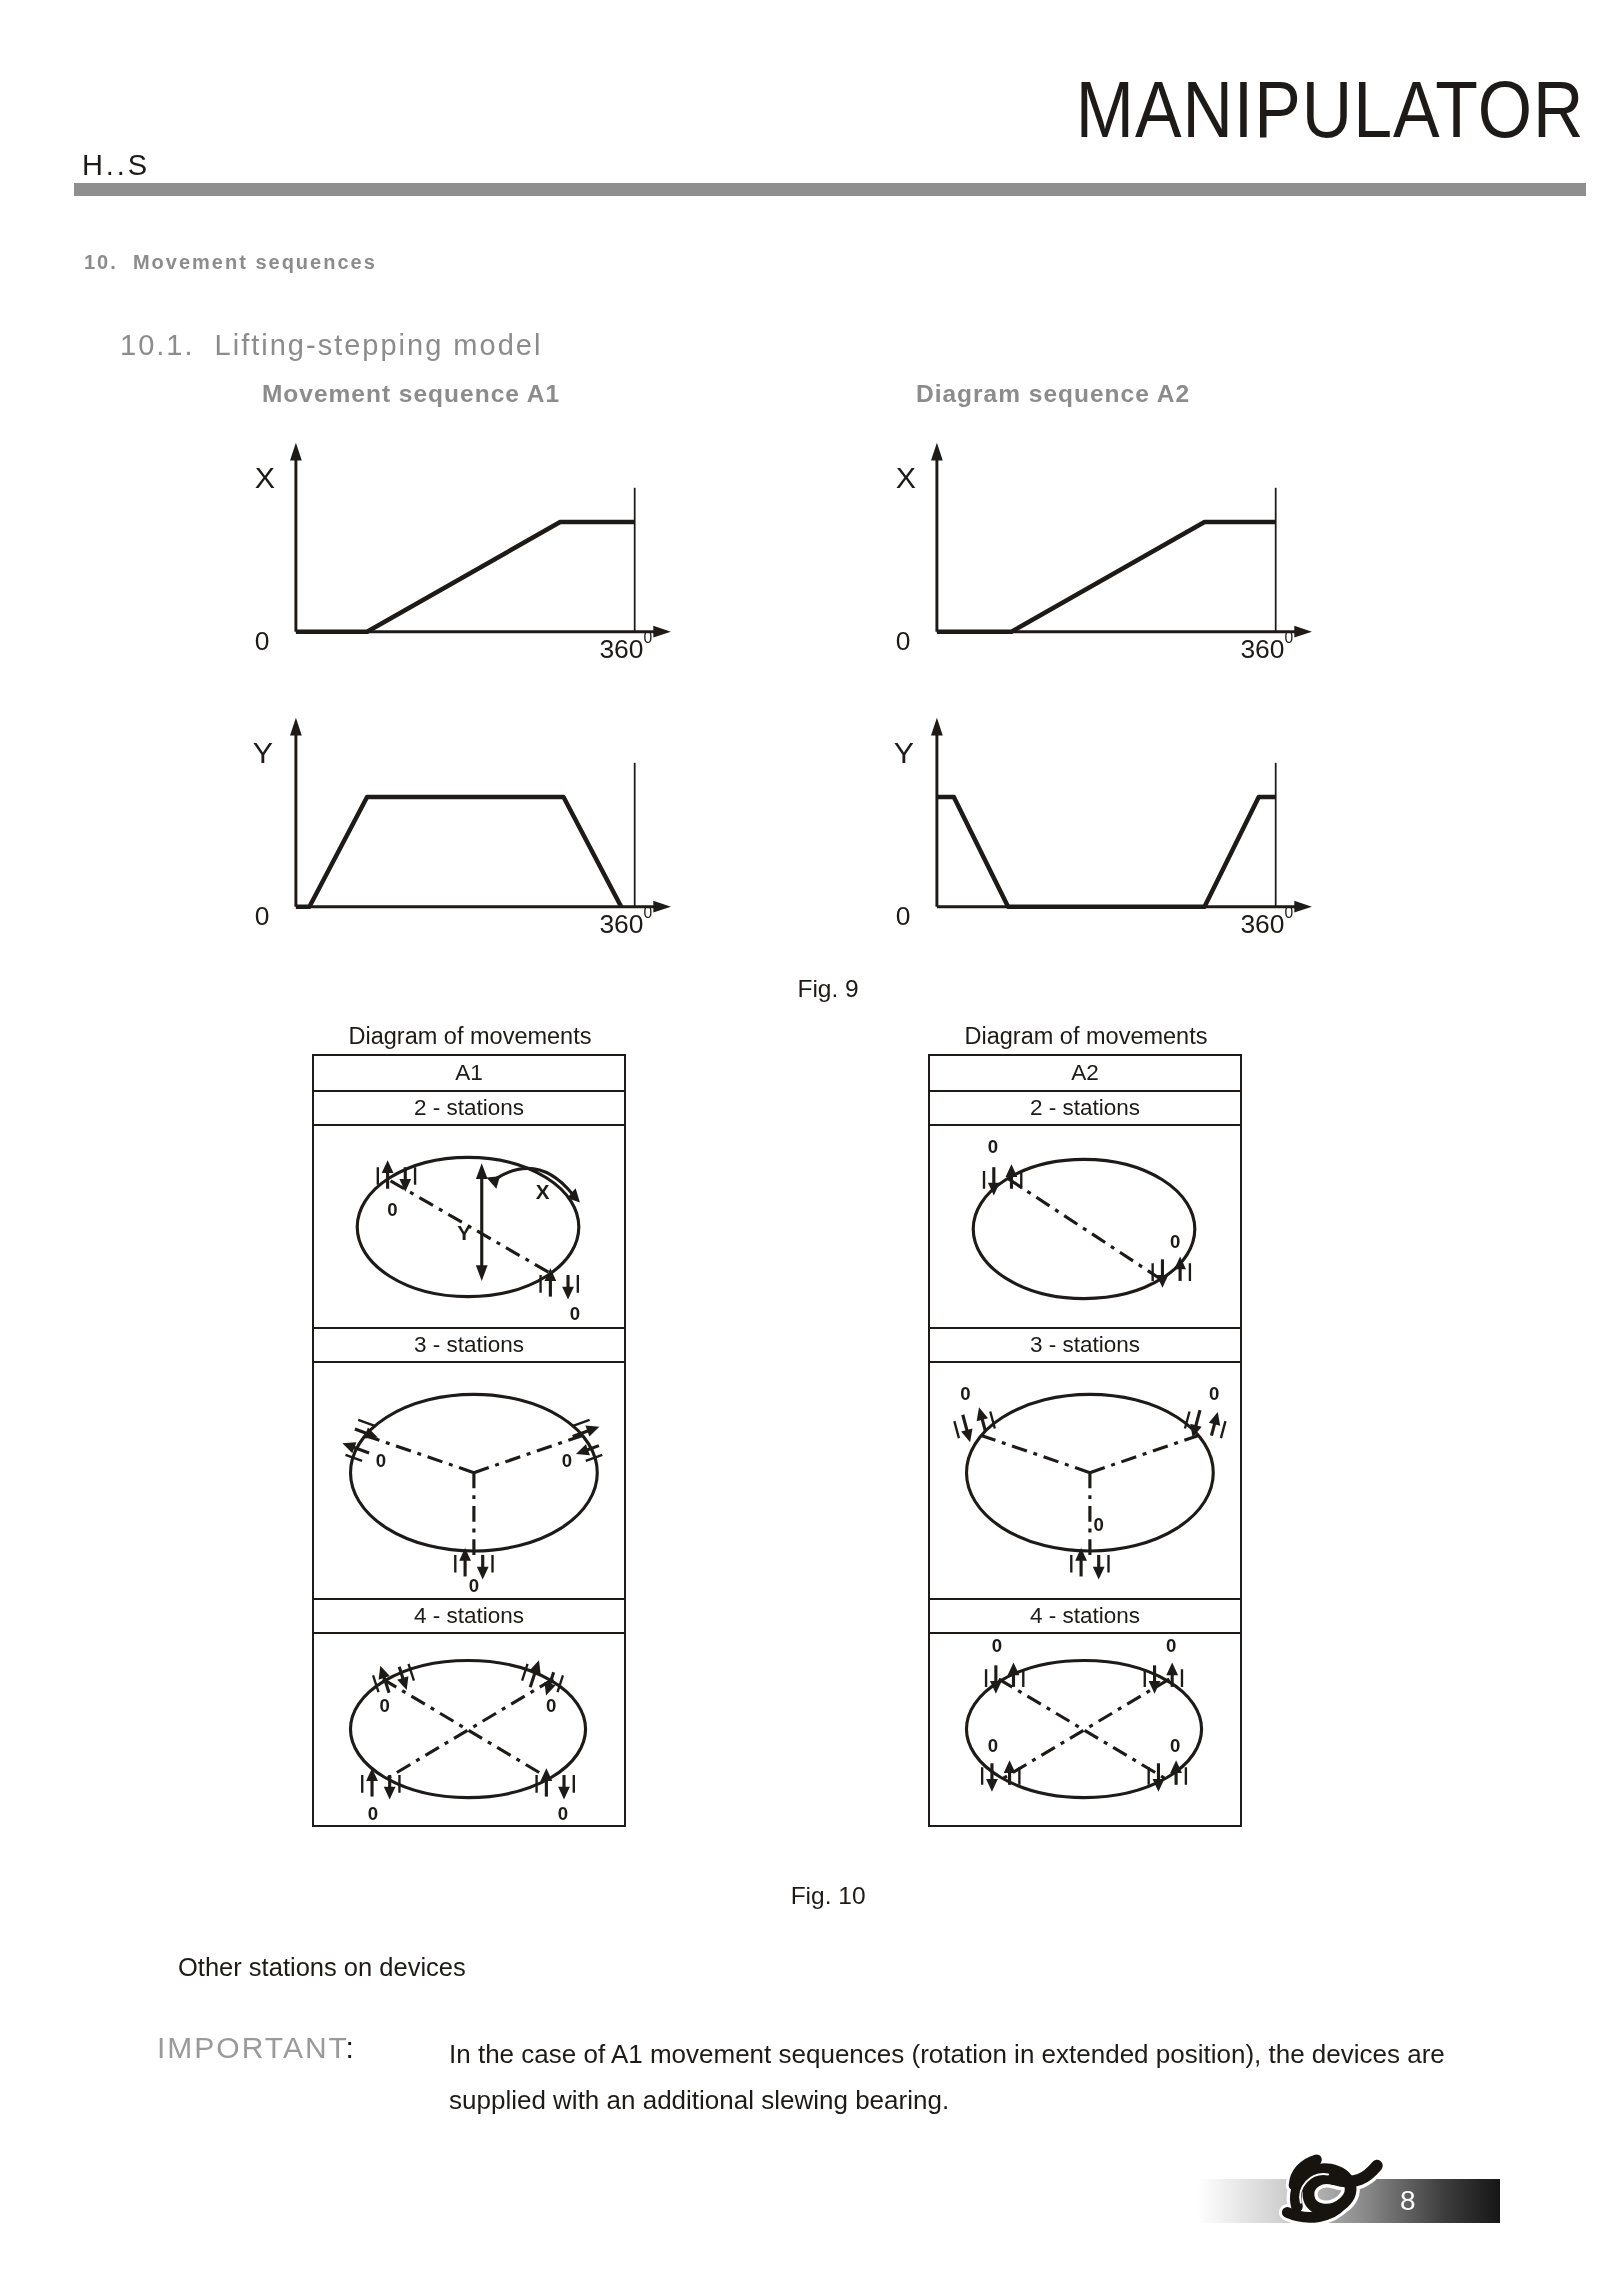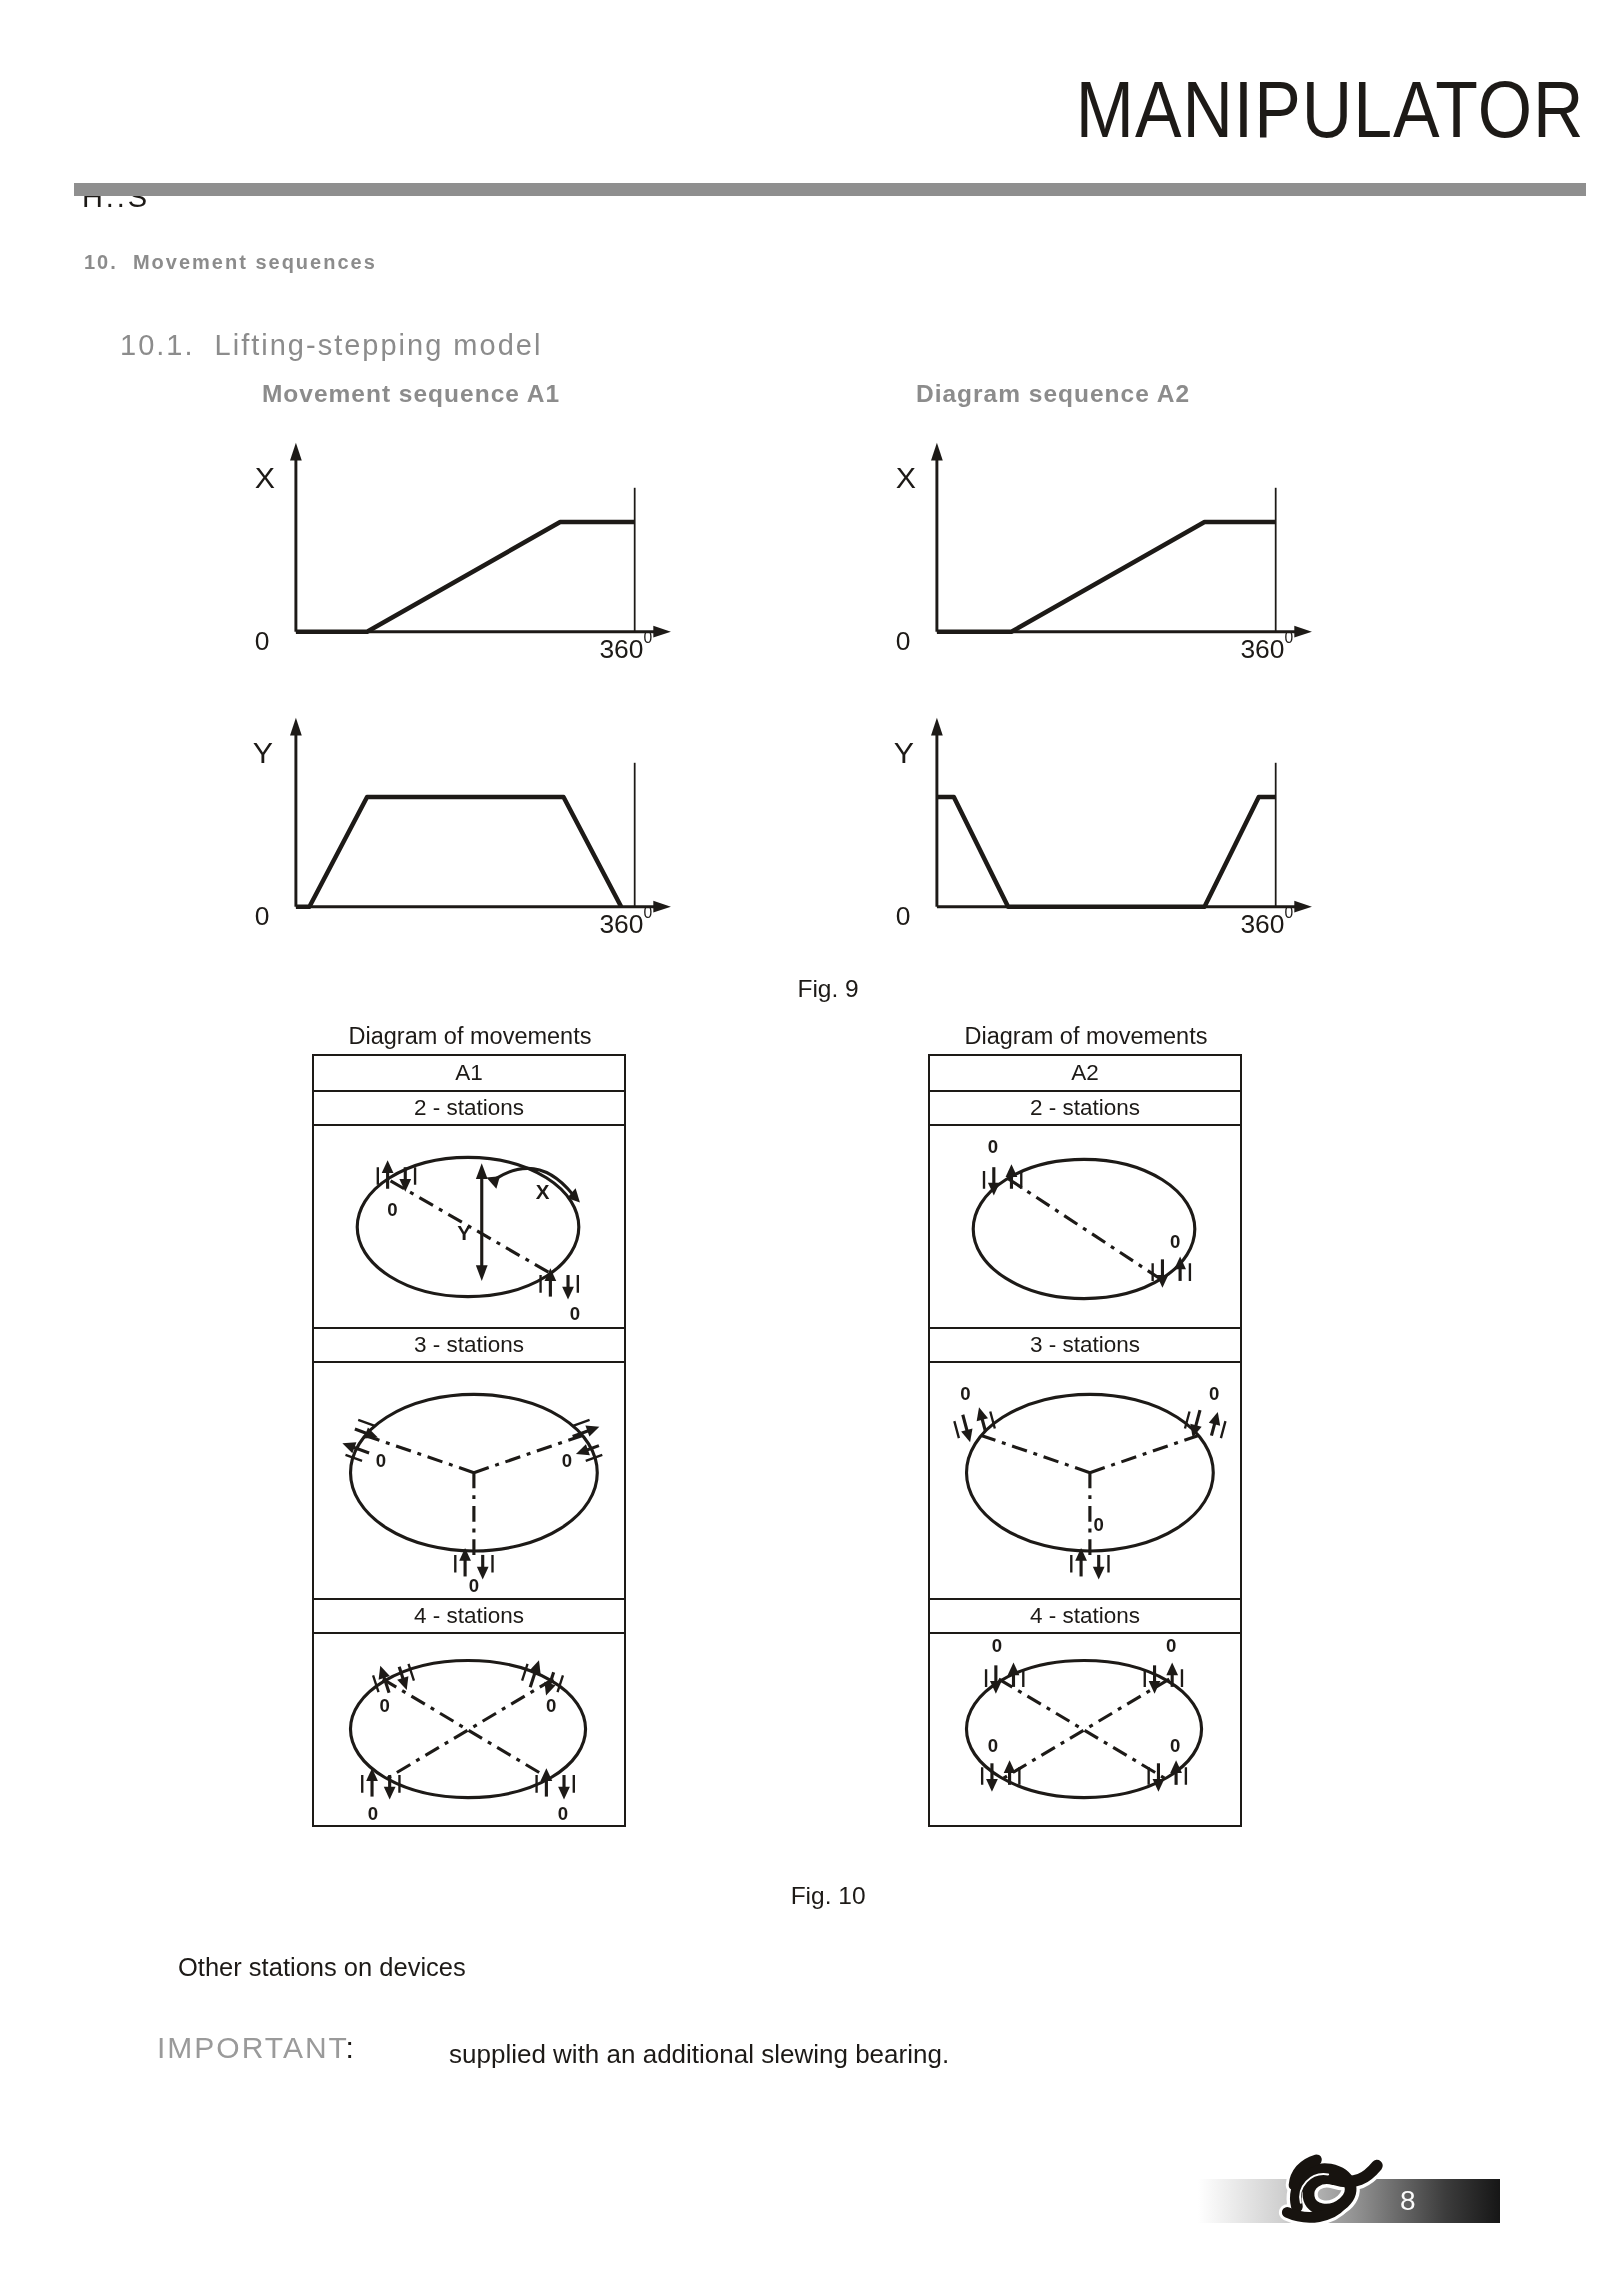--- a/index.html
+++ b/index.html
@@ -1,20 +1,20 @@
 <!DOCTYPE html>
 <html><head>
 <meta charset="utf-8">
 <style>
   html,body{margin:0;padding:0;background:#e8e8e8;}
   .page{position:relative;width:1621px;height:2293px;background:#ffffff;overflow:hidden;
         font-family:"Liberation Sans", sans-serif;color:#1d1a17;}
   .abs{position:absolute;}
   
-  .hs-code{left:82px;top:149px;font-size:29px;letter-spacing:2.9px;color:#1d1a17;white-space:pre;margin-top:32px;}
+  .hs-code{left:82px;top:149px;font-size:29px;letter-spacing:2.9px;color:#1d1a17;white-space:pre;}
   .brand{right:37px;top:73px;font-size:72px;font-weight:400;letter-spacing:1px;
          transform:scale(0.97,1.1);transform-origin:right bottom;white-space:pre;}
   .header-rule{left:74px;top:183px;width:1512px;height:12.7px;background:#8f8f8f;}
   
   .h-main{left:84px;top:251px;font-size:20px;font-weight:bold;color:#8c8c8c;letter-spacing:2px;white-space:pre;}
   .h-sub{left:120px;top:329px;font-size:29px;font-weight:normal;color:#8c8c8c;letter-spacing:2px;white-space:pre;}
   .col-title{top:380px;width:372px;text-align:center;font-size:24.5px;font-weight:bold;color:#8c8c8c;letter-spacing:1px;white-space:pre;}
   .fig-caption{left:17.6px;width:1621px;text-align:center;font-size:24.5px;color:#1d1a17;}
   
   svg text{font-family:"Liberation Sans",sans-serif;}
@@ -208,20 +208,21 @@
       <text class="dlabel" x="250" y="120" text-anchor="middle">0</text>
     </svg>
   </div>
 
   <div class="abs fig-caption" style="top:1882px">Fig. 10</div>
 
   <div class="abs other-note">Other stations on devices</div>
 
   <div class="abs imp-label"><span>IMPORTANT</span><span class="imp-colon">:</span></div>
   <div class="abs imp-text">
+    <div>In the case of A1 movement sequences (rotation in extended position), the devices are</div>
     <div>supplied with an additional slewing bearing.</div>
   </div>
 
   <div class="abs footer-bar"></div>
   <svg class="abs logo" width="114" height="78" viewBox="0 0 116 80">
     <g fill="none" stroke-linecap="round">
       <path d="M20,56 C14,34 32,14 54,18 C74,22 82,40 68,52 C54,64 34,60 32,46 C30,32 44,24 58,28 C80,35 92,26 102,14" stroke="#ffffff" stroke-width="19"></path>
       <path d="M10,62 C32,72 56,66 66,54 M40,8 C26,12 18,22 17,34" stroke="#ffffff" stroke-width="17"></path>
       <path d="M20,56 C14,34 32,14 54,18 C74,22 82,40 68,52 C54,64 34,60 32,46 C30,32 44,24 58,28 C80,35 92,26 102,14" stroke="#17130f" stroke-width="12"></path>
       <path d="M10,62 C32,72 56,66 66,54 M40,8 C26,12 18,22 17,34" stroke="#17130f" stroke-width="11"></path>

